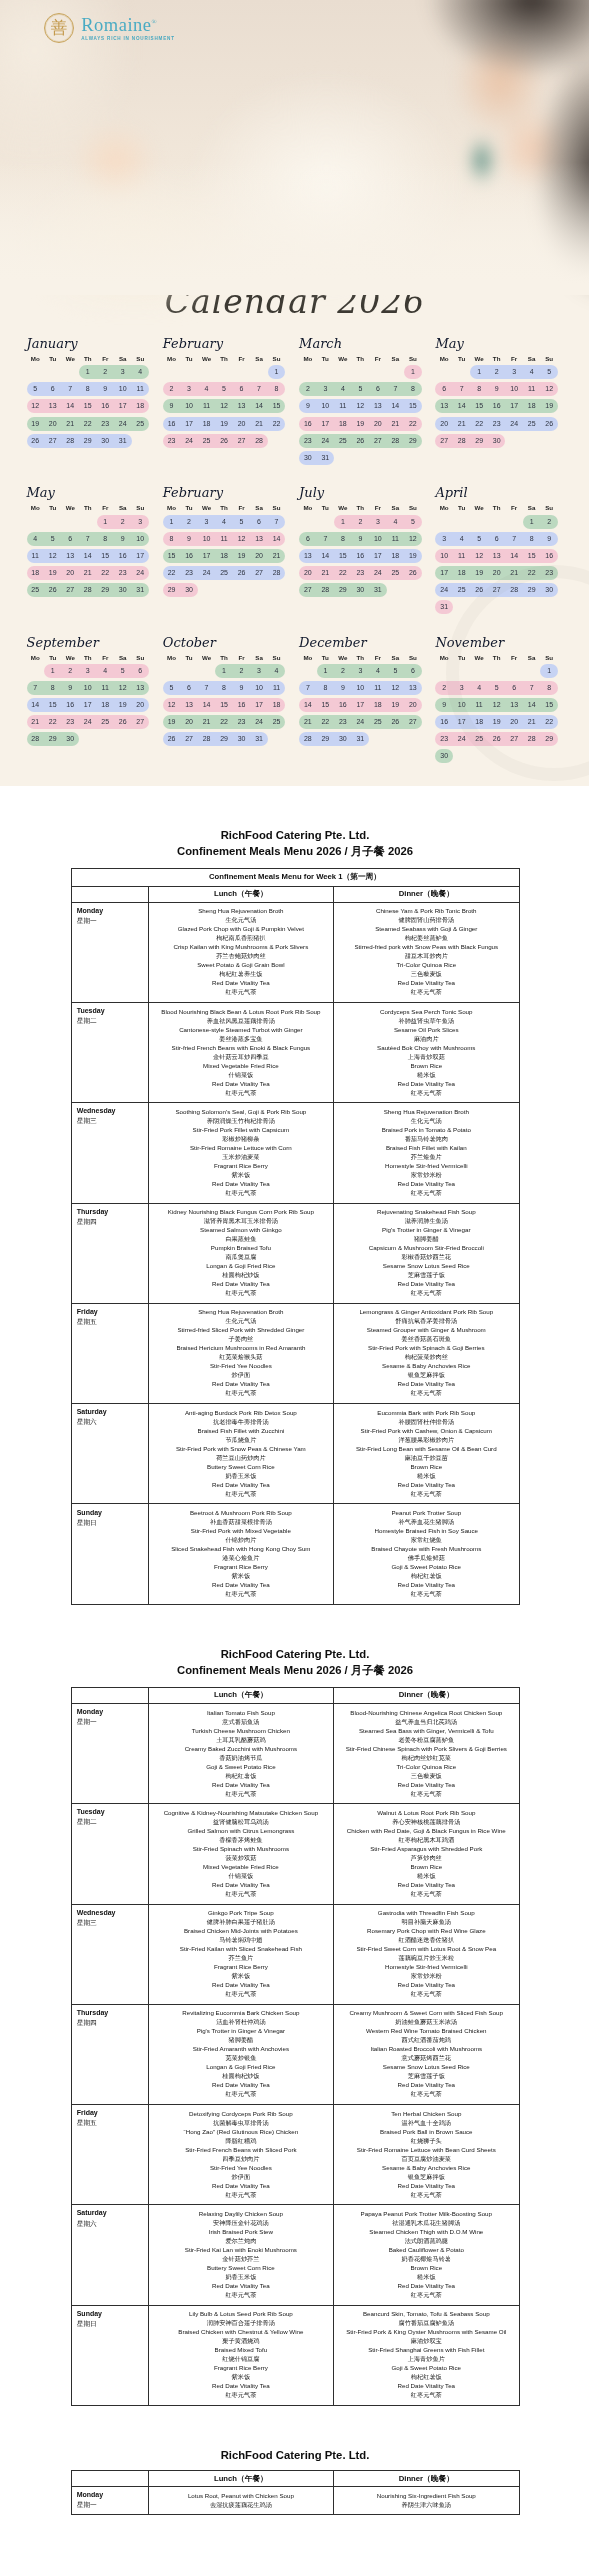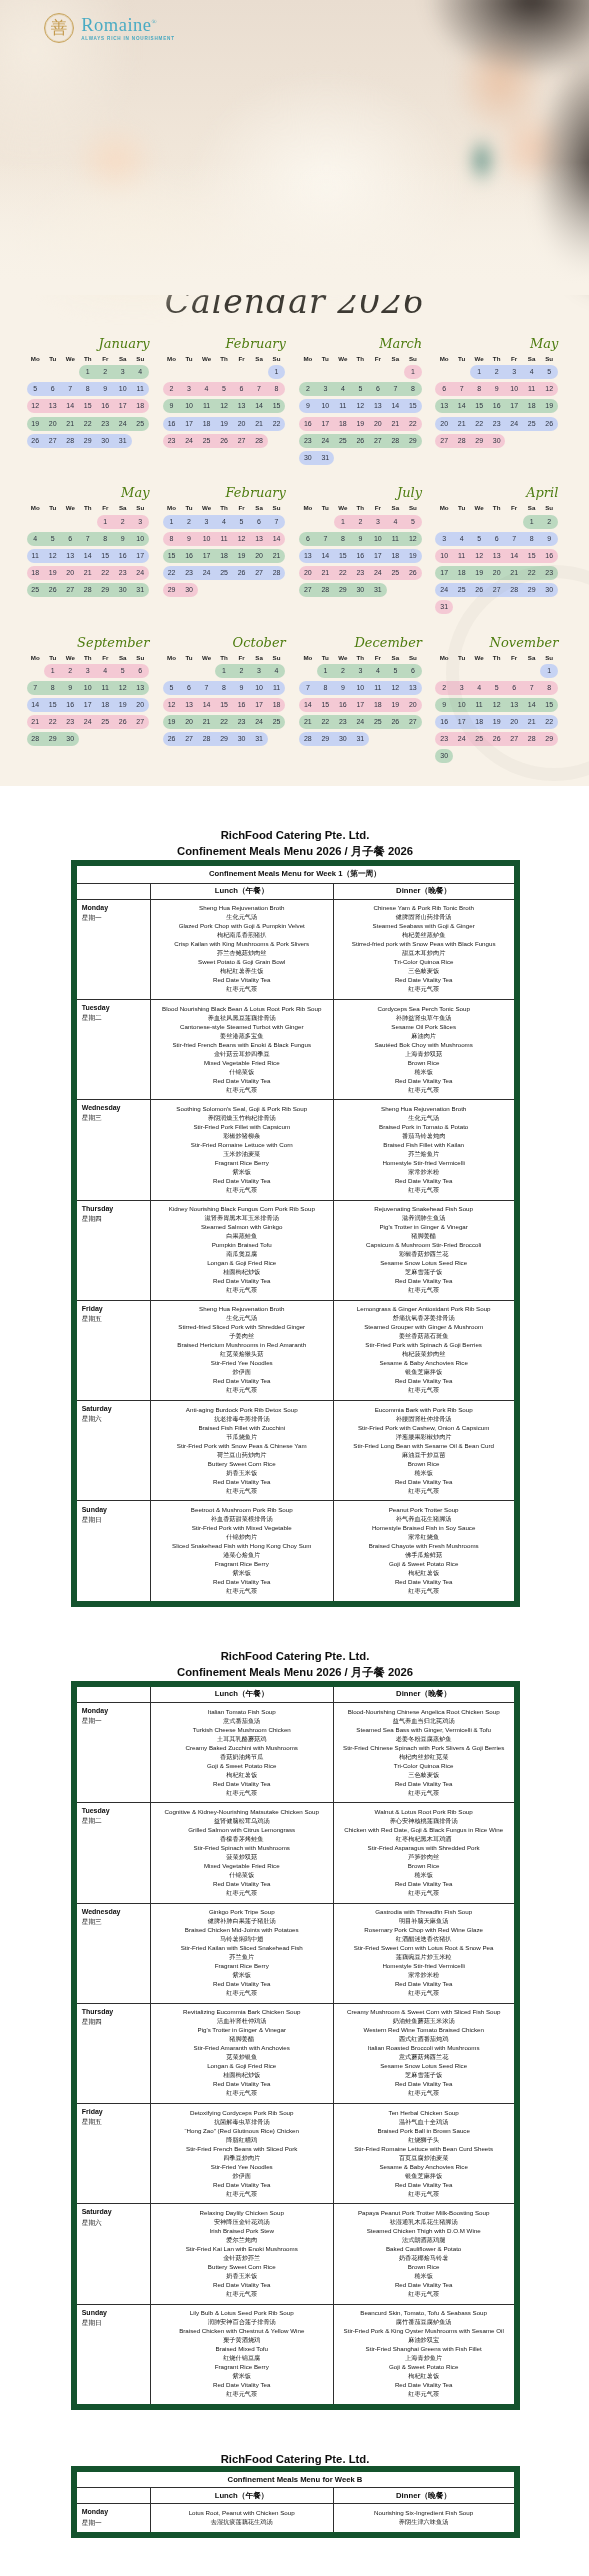--- a/index.html
+++ b/index.html
@@ -27,34 +27,34 @@
           box-shadow:inset 0 0 0 1px rgba(201,165,94,.35);}
   .emblem span{font-family:"Liberation Serif", serif;font-size:16.5px;color:#c49a4d;}
   .brand-text .name{font-family:"Liberation Serif", serif;font-size:18.5px;color:#4aabc3;letter-spacing:0.5px;line-height:1;}
   .brand-text .name sup{font-size:6.7px;}
   .brand-text .tag{font-size:4.6px;font-weight:bold;letter-spacing:0.8px;color:#49a8c0;margin-top:2.1px;}
   .cal-title{font-family:"DejaVu Serif", serif;font-style:italic;font-size:33px;color:#3d3a33;text-align:center;margin-top:-13.4px;letter-spacing:1px;}
   .legend{display:flex;justify-content:center;gap:17.5px;margin-top:11.3px;}
   .legend .badge{min-width:60px;text-align:center;padding:4.6px 13.4px;border-radius:5.2px;font-size:10.3px;font-weight:bold;color:#17211c;}
   .months{width:537px;margin:15.5px auto 0;display:grid;grid-template-columns:repeat(4,1fr);column-gap:8.2px;row-gap:20.6px;}
   .month{width:123px;}
-  .month .mname{font-family:"DejaVu Serif", serif;font-style:italic;font-size:13px;color:#4d7c0f;text-align:right;margin-bottom:4.1px;}
+  .month .mname{font-family:"DejaVu Serif", serif;font-style:italic;font-size:13px;color:#0f172a;text-align:left;margin-bottom:4.1px;}
   .dow{display:flex;}
   .dow span{width:17.5px;text-align:center;font-size:6.2px;font-weight:bold;color:#1d1d1d;}
   .wk{display:flex;margin-top:3.1px;height:14px;}
   .wk .c{width:17.5px;text-align:center;line-height:14px;font-size:7px;color:#2e3340;}
   .wk .c.first{border-top-left-radius:7.2px;border-bottom-left-radius:7.2px;}
   .wk .c.last{border-top-right-radius:7.2px;border-bottom-right-radius:7.2px;}
   .ornament{position:absolute;right:-72px;bottom:5.2px;width:216px;height:216px;border:13.4px solid rgba(120,110,90,0.05);border-radius:50%;}
 
   
   .menu-page{padding-top:43px;background:#fff;}
   .menu-page .company{font-size:11.3px;font-weight:bold;text-align:center;color:#0e0e0e;}
   .menu-page .subtitle{font-size:11.3px;font-weight:bold;text-align:center;margin-top:3.1px;color:#0e0e0e;}
-  .menu-table{width:449px;margin:1px auto 0;border-collapse:collapse;border:6px solid #14532d;}
+  .menu-table{width:449px;margin:9px auto 0;border-collapse:collapse;border:1px solid #14532d;}
   .menu-table th,.menu-table td{border:0.8px solid #2e2e2e;vertical-align:top;}
   .menu-table .wk-head{font-size:7.7px;font-weight:bold;text-align:center;padding:3.1px 2.1px;color:#0e0e0e;}
   .menu-table .meal-head{font-size:7.7px;font-weight:bold;text-align:center;padding:2.6px 2.1px;color:#0e0e0e;}
   .menu-table td.daycell{width:77px;padding:4.1px 5.2px;font-size:7px;font-weight:bold;color:#0e0e0e;text-align:left;}
   .menu-table td.daycell .cn{font-weight:normal;margin-top:3.1px;font-size:6.7px;}
   .menu-table td.mealcell{width:185px;padding:3.6px 5.2px 5.7px;text-align:center;}
   .dish-en{font-size:6.2px;color:#141414;line-height:9px;}
   .dish-cn{font-size:6.2px;color:#141414;line-height:9px;}
 </style>
 </head>
@@ -1243,23 +1243,20 @@
             </td>
           </tr>
         </tbody>
       </table>
     </div>
     <div class="menu-page">
       <div class="company">RichFood Catering Pte. Ltd.</div>
       <table class="menu-table">
         <thead>
           <tr>
-            <th class="wk-head" colspan="3">Confinement Meals Menu for Week B</th>
-          </tr>
-          <tr>
             <th class="meal-head"></th>
             <th class="meal-head">Lunch（午餐）</th>
             <th class="meal-head">Dinner（晚餐）</th>
           </tr>
         </thead>
         <tbody>
           <tr>
             <td class="daycell">
               <div class="en">Monday</div>
               <div class="cn">星期一</div>

